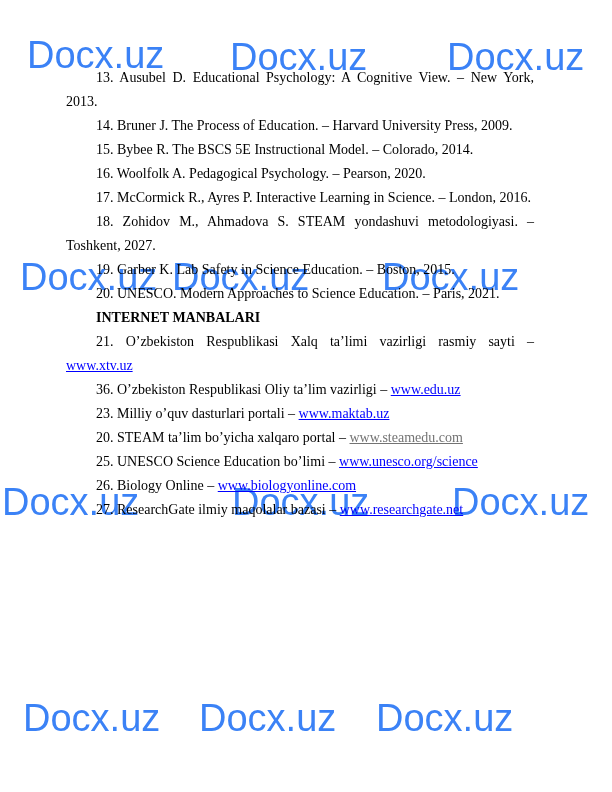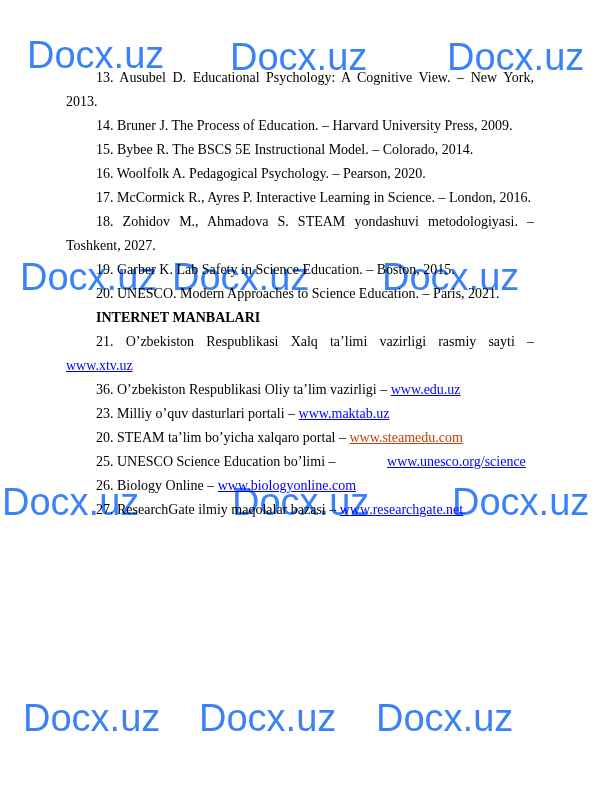--- a/index.html
+++ b/index.html
@@ -89,19 +89,19 @@
       <div class="line indent"><span>17. McCormick R., Ayres P. Interactive Learning in Science. – London, 2016.</span></div>
       <div class="line indent justify"><span>18. Zohidov M., Ahmadova S. STEAM yondashuvi metodologiyasi. –</span></div>
       <div class="line"><span>Toshkent, 2027.</span></div>
       <div class="line indent"><span>19. Garber K. Lab Safety in Science Education. – Boston, 2015.</span></div>
       <div class="line indent"><span>20. UNESCO. Modern Approaches to Science Education. – Paris, 2021.</span></div>
       <div class="line indent bold"><span>INTERNET MANBALARI</span></div>
       <div class="line indent justify"><span>21. O’zbekiston Respublikasi Xalq ta’limi vazirligi rasmiy sayti –</span></div>
       <div class="line"><a href="#" style="color: rgb(0, 0, 255);">www.xtv.uz</a></div>
       <div class="line indent"><span>36. O’zbekiston Respublikasi Oliy ta’lim vazirligi – </span><a href="#" style="color: rgb(0, 0, 255); text-decoration: underline;">www.edu.uz</a></div>
       <div class="line indent"><span>23. Milliy o’quv dasturlari portali – </span><a href="#" style="color: rgb(0, 0, 255);">www.maktab.uz</a></div>
-      <div class="line indent"><span>20. STEAM ta’lim bo’yicha xalqaro portal – </span><a href="#" style="color: #c2410c;">www.steamedu.com</a></div>
-      <div class="line indent"><span>25. UNESCO Science Education bo’limi – </span><a href="#" style="color: rgb(0, 0, 255); margin-left: 48px;">www.unesco.org/science</a></div>
+      <div class="line indent"><span>20. STEAM ta’lim bo’yicha xalqaro portal – </span><a href="#" style="color: #737373;">www.steamedu.com</a></div>
+      <div class="line indent"><span>25. UNESCO Science Education bo’limi – </span><a href="#" style="color: rgb(0, 0, 255);">www.unesco.org/science</a></div>
       <div class="line indent"><span>26. Biology Online – </span><a href="#" style="color: rgb(0, 0, 255); text-align: right;">www.biologyonline.com</a></div>
       <div class="line indent"><span>27. ResearchGate ilmiy maqolalar bazasi – </span><a href="#" style="color: rgb(0, 0, 255);">www.researchgate.net</a></div>
     </div>
 
 </div>
 
 </body></html>

